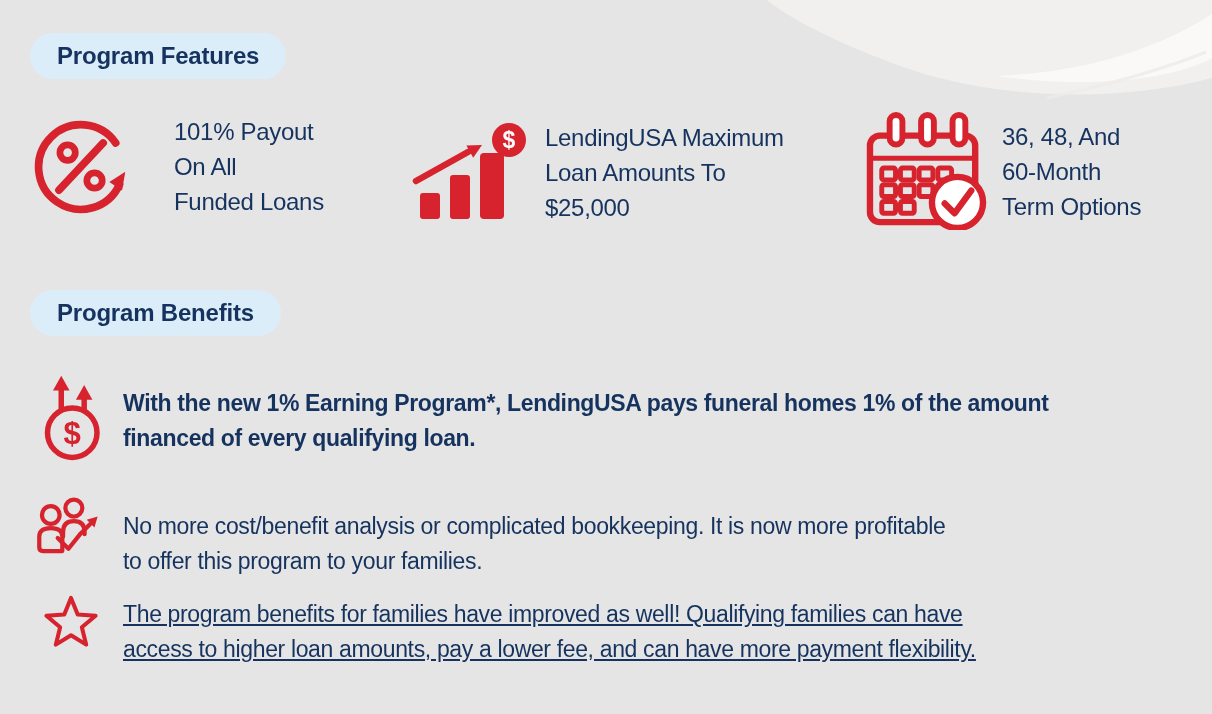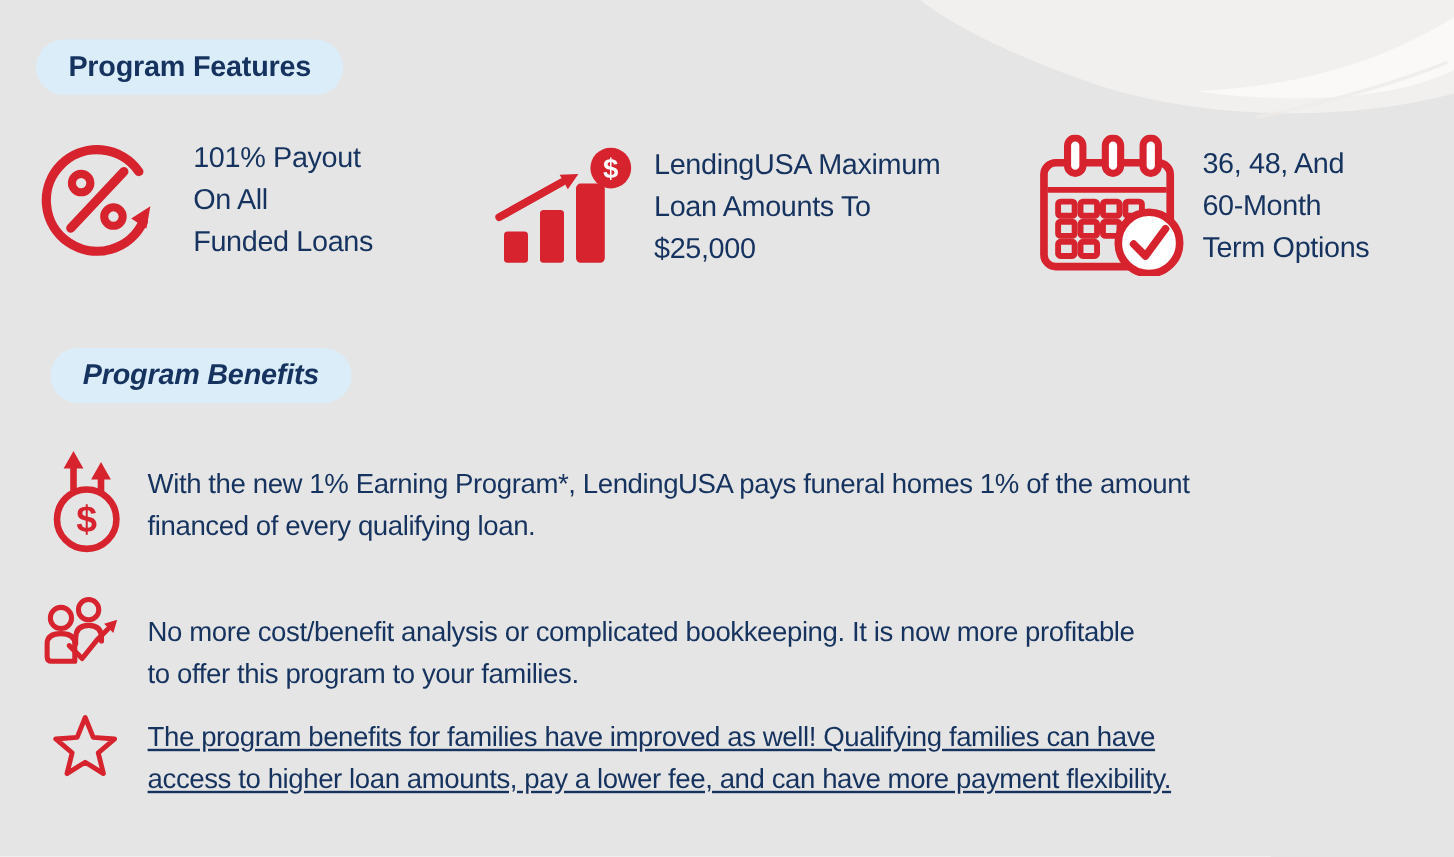--- a/index.html
+++ b/index.html
@@ -17,41 +17,41 @@
   }
   .wave { position:absolute; top:0; right:0; pointer-events:none; }
 
   .badge {
     position:absolute; display:inline-block;
     background:var(--badge); color:var(--navy);
     font-weight:700; font-size:24px; letter-spacing:-0.2px;
     padding:9px 27px; border-radius:24px; white-space:nowrap;
   }
   #features-badge { left:30px; top:33px; }
-  #benefits-badge { left:42px; top:290px;font-style:italic; }
+  #benefits-badge { left:30px; top:290px; }
 
   .feature { position:absolute; display:flex; align-items:center; }
   .feature .ftxt {
     color:var(--navy); font-size:24px; line-height:35px;
     letter-spacing:-0.3px; white-space:nowrap;
   }
-  #feature-1 { left:33px;  top:114px; gap:28px; }
+  #feature-1 { left:33px;  top:114px; gap:41px; }
   #feature-2 { left:412px; top:120px; gap:15px; }
   #feature-3 { left:866px; top:112px; gap:14px; }
 
   .benefit { position:absolute; left:0; width:1212px; }
   .benefit .bicon { position:absolute; }
   .benefit .btxt {
     position:absolute; left:123px;
     color:var(--navy); font-size:23px; line-height:35px;
     letter-spacing:-0.35px; white-space:nowrap;
   }
   #benefit-1 { top:372px; height:113px; }
   #benefit-1 .bicon { left:42px; top:2px; }
-  #benefit-1 .btxt  { top:14px; }
+  #benefit-1 .btxt  { top:14px;font-weight:bold; }
   #benefit-2 { top:485px; height:105px; }
   #benefit-2 .bicon { left:33px; top:10px; }
   #benefit-2 .btxt  { top:24px; }
   #benefit-3 { top:590px; height:110px; }
   #benefit-3 .bicon { left:40px; top:4px; }
   #benefit-3 .btxt  { top:7px;text-decoration:underline; }
 
   .ricon { color:var(--red); display:block; }
 </style>
 </head>

